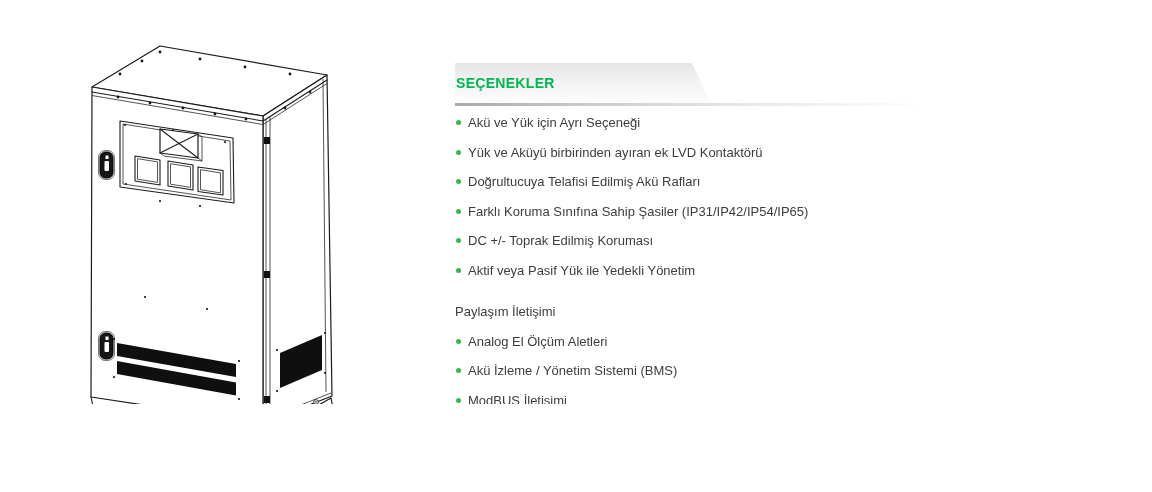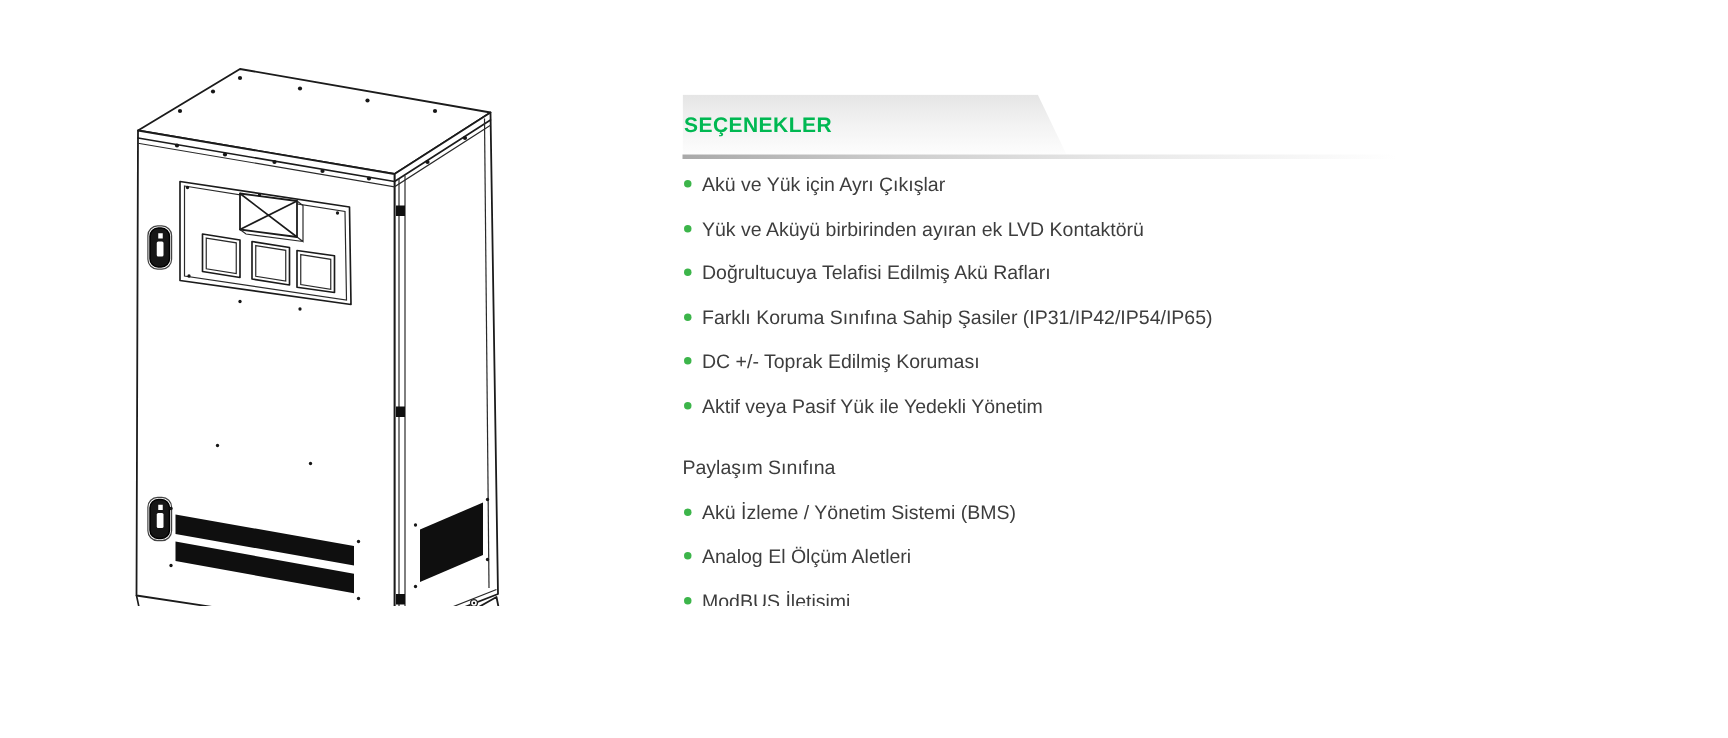--- a/index.html
+++ b/index.html
@@ -176,30 +176,30 @@
 
   <div class="content">
 
     <div class="banner">
       <div class="banner-shape"></div>
       <h2 class="banner-title">SEÇENEKLER</h2>
       <div class="banner-underline"></div>
     </div>
 
     <ul class="opts">
-      <li><span class="dot"></span><span>Akü ve Yük için Ayrı Çıkışlar</span></li>
+      <li><span class="dot"></span><span>Akü ve Yük için Ayrı Seçeneği</span></li>
       <li><span class="dot"></span><span>Yük ve Aküyü birbirinden ayıran ek LVD Kontaktörü</span></li>
       <li><span class="dot"></span><span>Doğrultucuya Telafisi Edilmiş Akü Rafları</span></li>
       <li><span class="dot"></span><span>Farklı Koruma Sınıfına Sahip Şasiler (IP31/IP42/IP54/IP65)</span></li>
       <li><span class="dot"></span><span>DC +/- Toprak Edilmiş Koruması</span></li>
       <li><span class="dot"></span><span>Aktif veya Pasif Yük ile Yedekli Yönetim</span></li>
     </ul>
 
-    <p class="subheading">Paylaşım Sınıfına</p>
+    <p class="subheading">Paylaşım İletişimi</p>
 
     <ul class="opts second">
+      <li><span class="dot"></span><span>Analog El Ölçüm Aletleri</span></li>
       <li><span class="dot"></span><span>Akü İzleme / Yönetim Sistemi (BMS)</span></li>
-      <li><span class="dot"></span><span>Analog El Ölçüm Aletleri</span></li>
       <li><span class="dot"></span><span>ModBUS İletişimi</span></li>
     </ul>
 
   </div>
 </div>
 
 </body></html>

